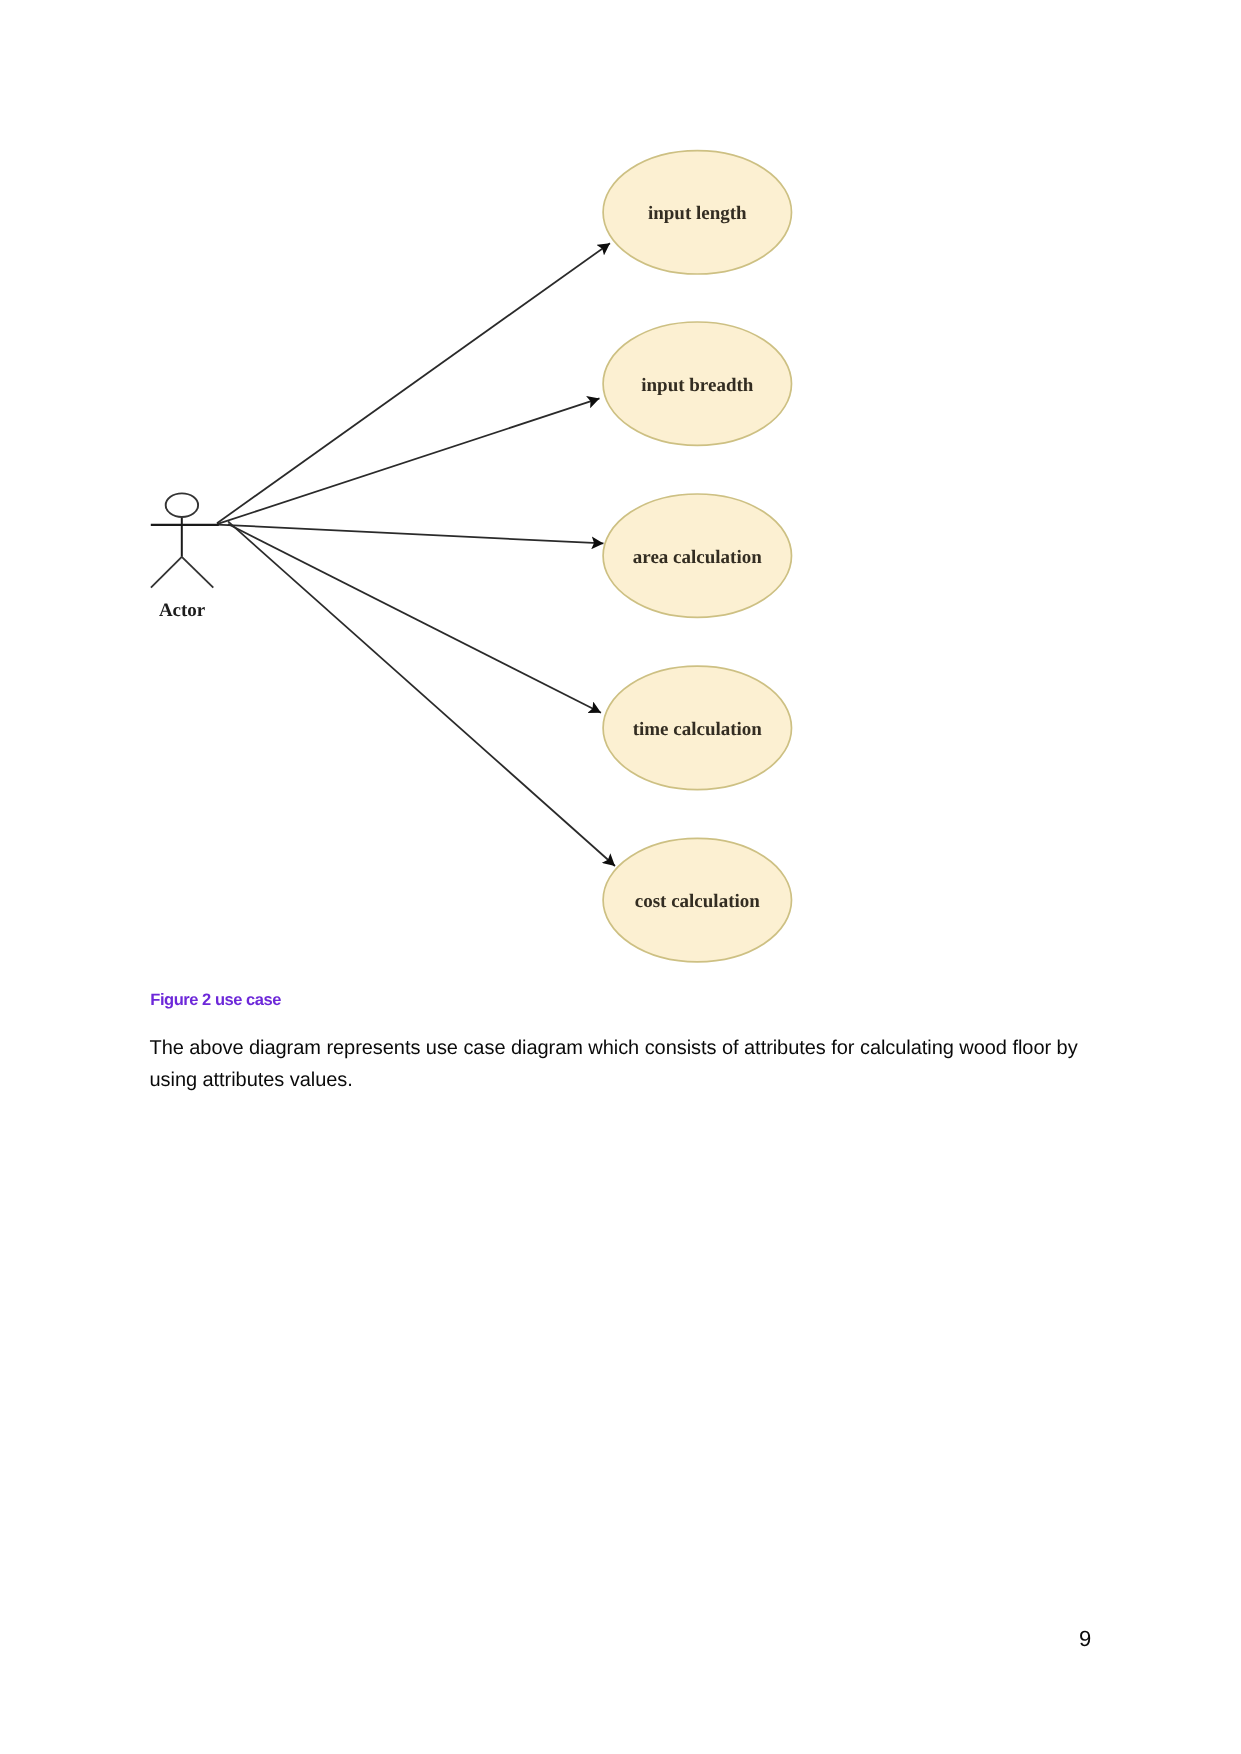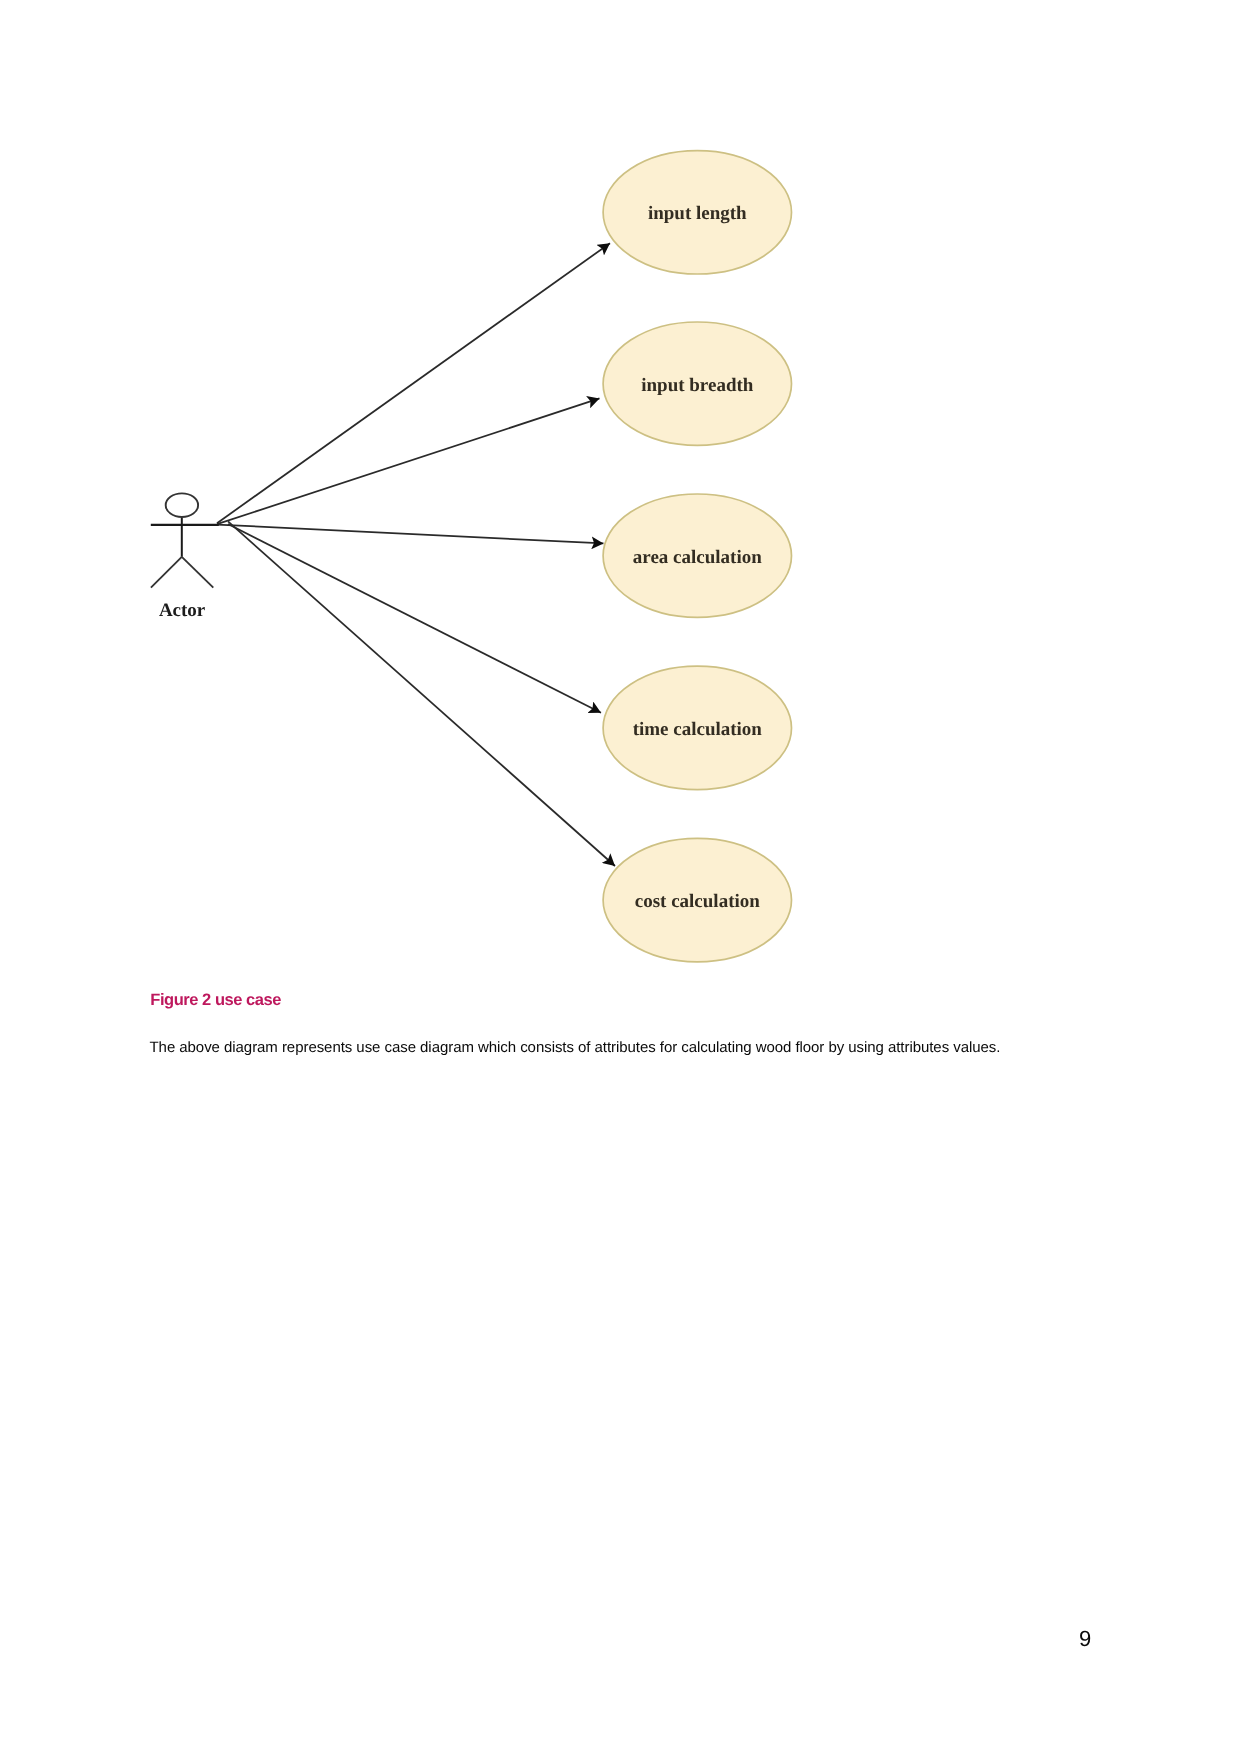--- a/index.html
+++ b/index.html
@@ -24,27 +24,27 @@
     font-family:"Liberation Serif", serif;
     font-size:19px; font-weight:bold; fill:#332d22;
   }
   .actor-label {
     font-family:"Liberation Serif", serif;
     font-size:19px; font-weight:bold; fill:#1c1c1c;
   }
 
   #caption {
     position:absolute; left:150.3px; top:992.3px;
-    font-size:16.5px; font-weight:bold; color:#be185d;
+    font-size:16.5px; font-weight:bold; color:#6d28d9;
     letter-spacing:-0.46px; line-height:16px;
     white-space:nowrap;
   }
   #para {
     position:absolute; left:149.5px; top:1031.8px; width:935px;
-    font-size:15px; color:#0a0a0a; line-height:32.4px;
+    font-size:20px; color:#0a0a0a; line-height:32.4px;
     letter-spacing:-0.055px;
   }
   #pagenum {
     position:absolute; left:1079px; top:1628px;
     font-size:22px; color:#0a0a0a; line-height:22px;
   }
 </style>
 </head>
 <body>
 

